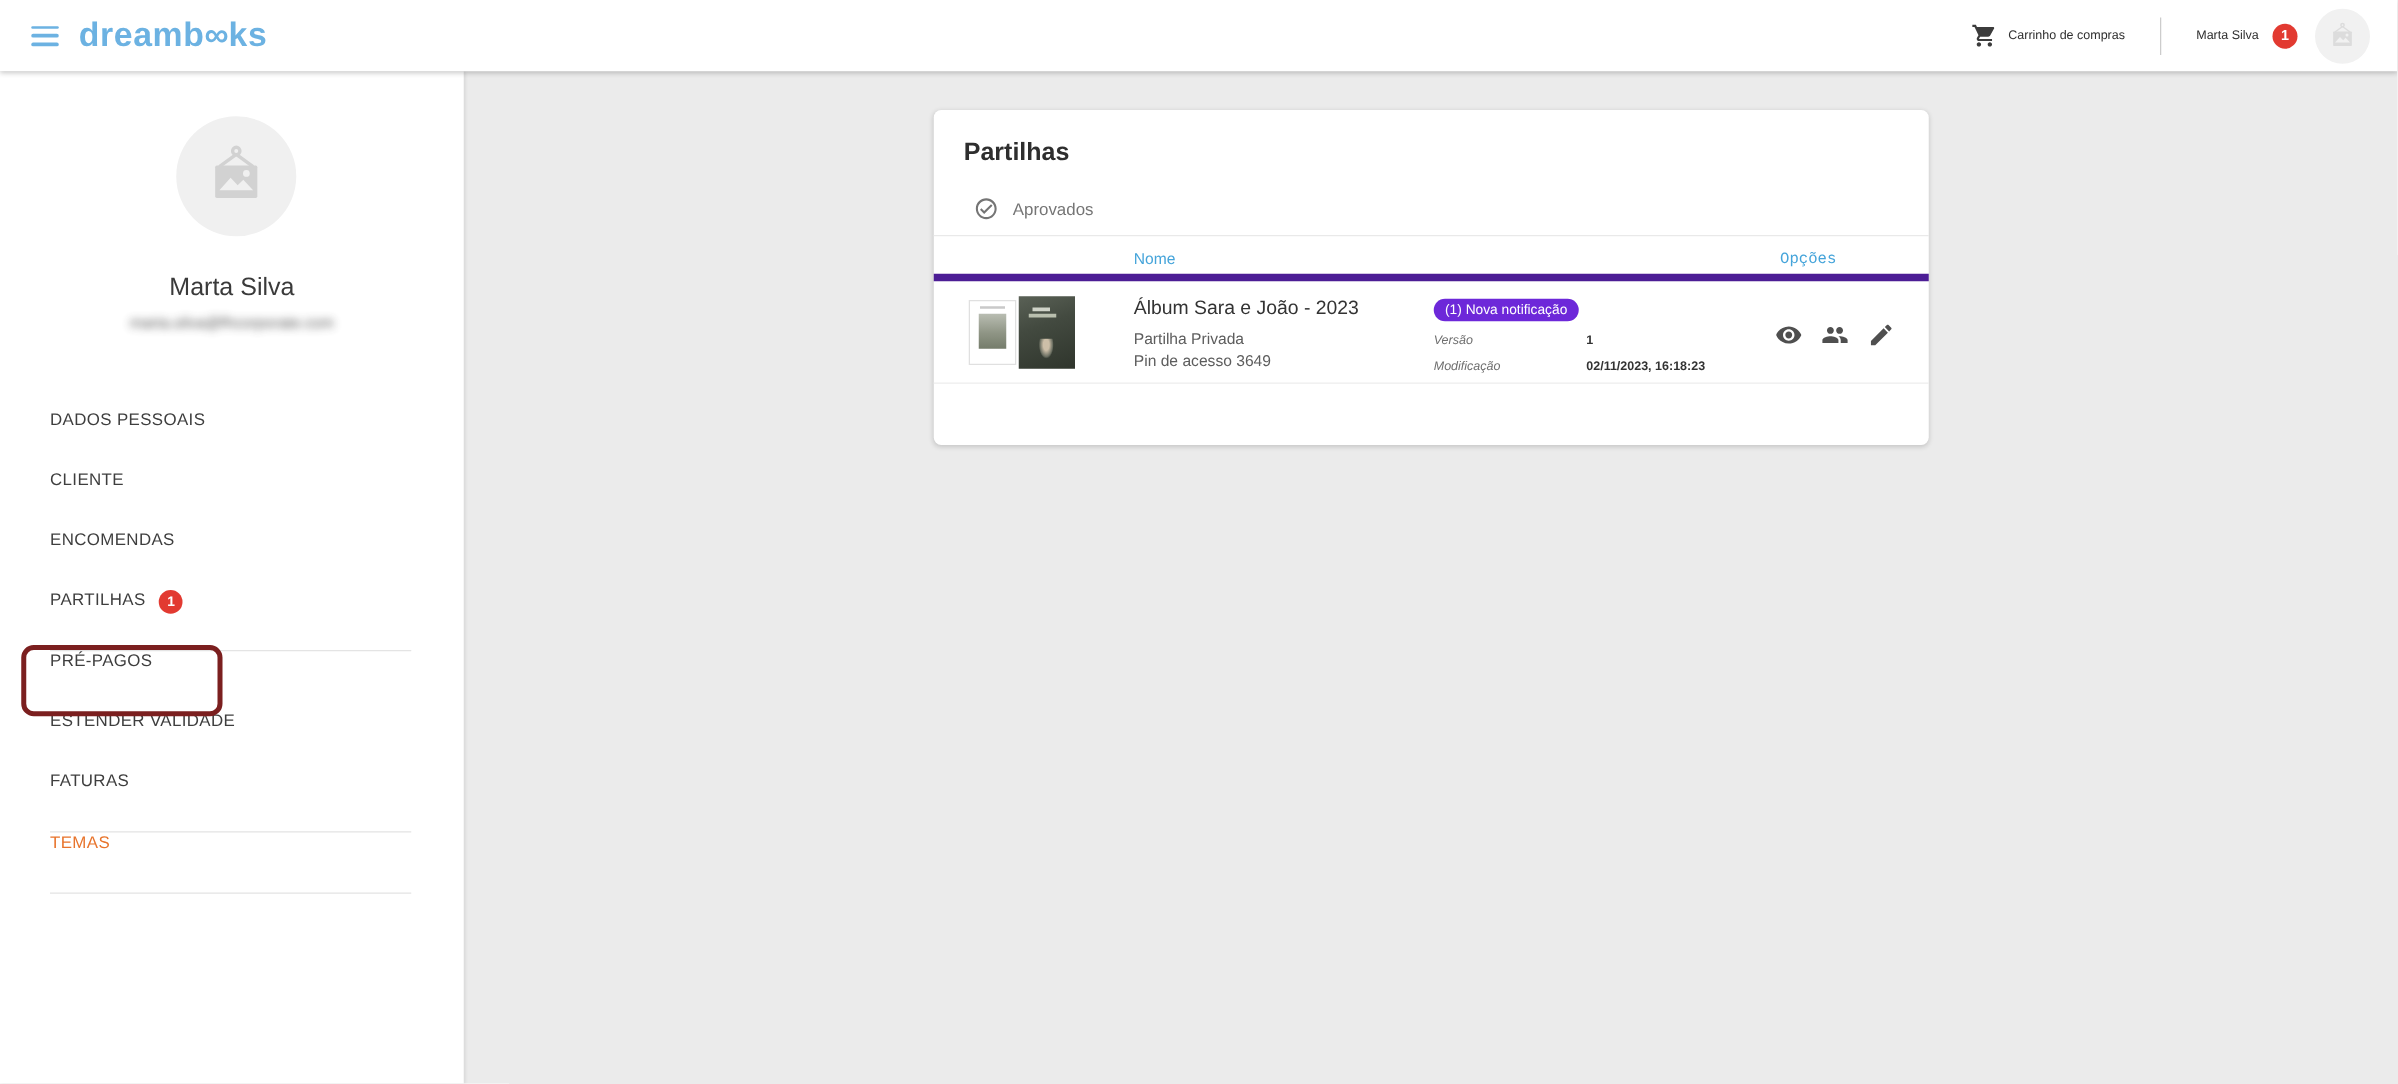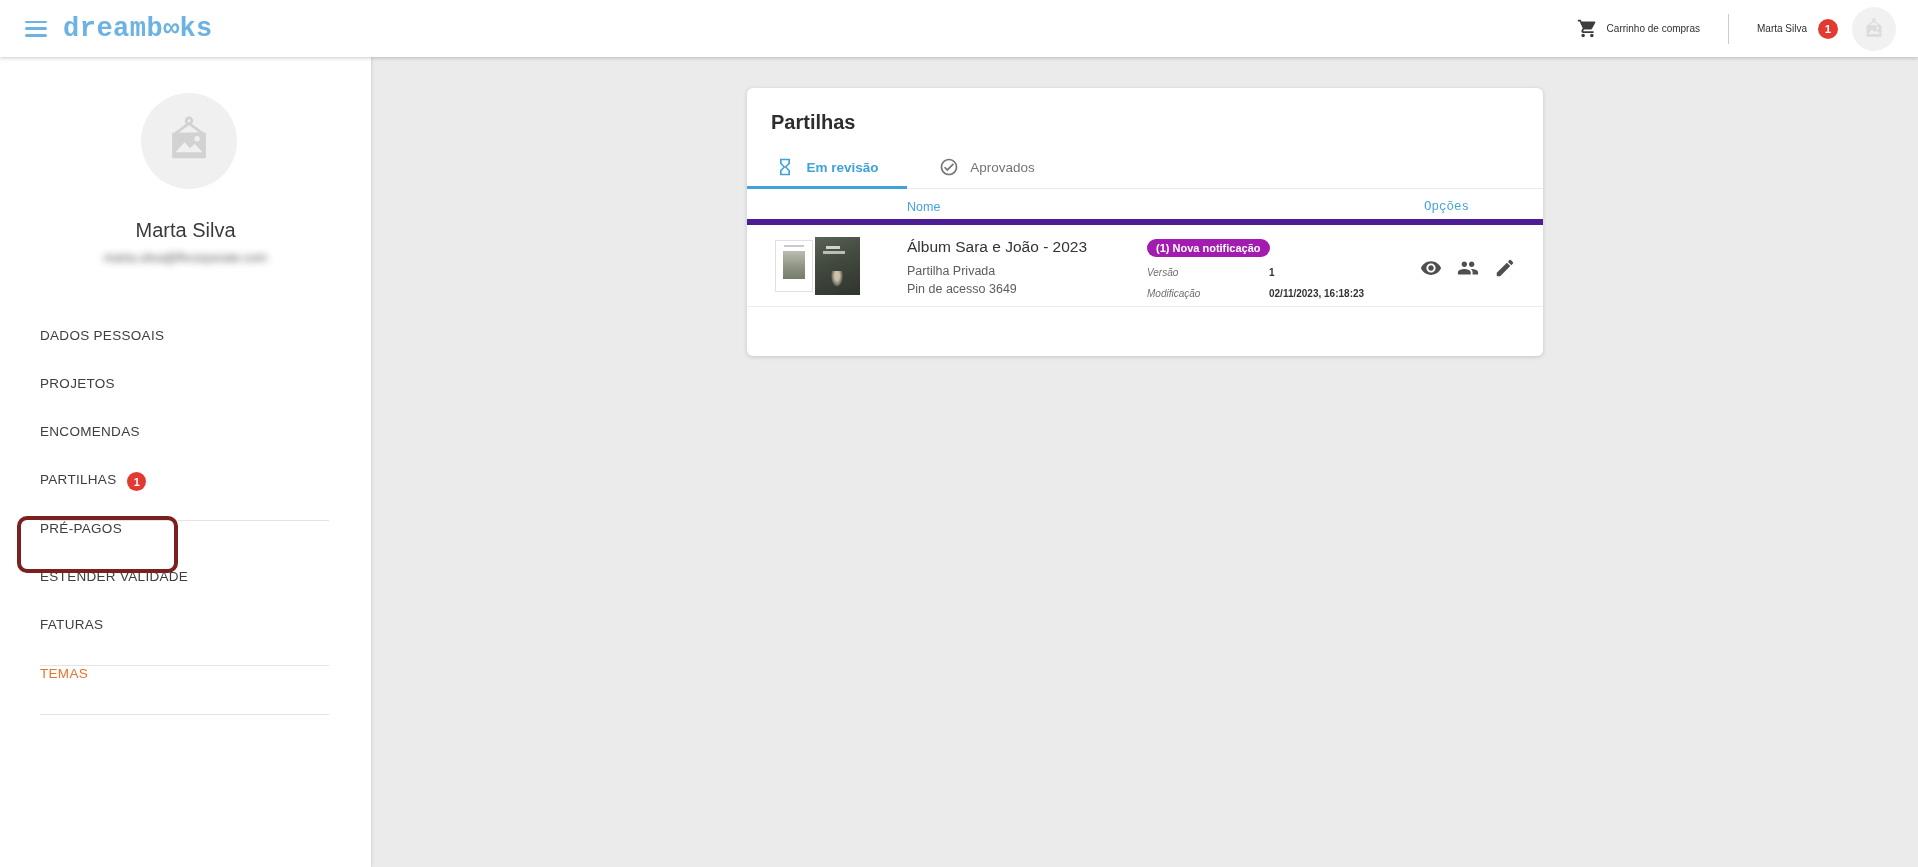--- a/index.html
+++ b/index.html
@@ -5,21 +5,21 @@
   * { margin:0; padding:0; box-sizing:border-box; }
   body { font-family:"Liberation Sans", sans-serif; background:#fff; }
   .app { position:relative; width:1918px; height:867px; background:#ebebeb; overflow:hidden; }
 
   
   .topbar { position:absolute; top:0; left:0; right:0; height:57px; background:#fff;
             box-shadow:0 1px 4px rgba(0,0,0,.22); z-index:30; display:flex; align-items:center; }
   .hamburger { margin-left:25px; width:22px; height:16px; display:flex; flex-direction:column;
                justify-content:space-between; cursor:pointer; }
   .hamburger span { display:block; height:2.6px; border-radius:2px; background:#6cb2e2; }
-  .logo { margin-left:16px; font-size:27px; font-weight:700; color:#6cb2e2; letter-spacing:.5px; cursor:pointer;font-family:Liberation Mono, monospace; }
+  .logo { margin-left:16px; font-size:27px; font-weight:700; color:#6cb2e2; letter-spacing:.5px; cursor:pointer; }
   .logo .inf { font-weight:700; letter-spacing:0; }
   .topbar-right { margin-left:auto; margin-right:22px; display:flex; align-items:center; }
   .cart { display:flex; align-items:center; gap:9px; cursor:pointer; }
   .cart svg { width:21px; height:21px; fill:#3c3c3c; }
   .cart-label, .user-name { font-size:10px; color:#2f2f2f; }
   .vdiv { width:1px; height:30px; background:#ccc; margin:0 28px; }
   .user { display:flex; align-items:center; cursor:pointer; }
   .user-badge { margin-left:11px; min-width:20px; height:20px; border-radius:50%; background:#e23a31;
                 color:#fff; font-size:11.5px; font-weight:700; display:flex; align-items:center; justify-content:center; }
   .avatar-sm { margin-left:14px; width:44px; height:44px; border-radius:50%; background:#f1f1f1;
@@ -71,21 +71,21 @@
   .cover-dark { width:45px; height:58px; margin-left:2px; position:relative;
                 background:linear-gradient(160deg,#5a6156 0%,#434a40 40%,#2f352c 100%); }
   .cover-dark .t1 { position:absolute; left:11px; top:9px; width:14px; height:2.5px; background:#cfd3c8; }
   .cover-dark .t2 { position:absolute; left:8px; top:14px; width:22px; height:2.5px; background:#b9bfae; }
   .cover-dark .couple { position:absolute; left:16px; bottom:8px; width:12px; height:16px;
                         background:radial-gradient(ellipse at 50% 30%,#cdbfa8 0 28%,#6b6f62 60%,transparent 70%); }
   .row-main { position:absolute; left:160px; top:13px; }
   .row-name { font-size:15.5px; color:#333; margin-bottom:6px; }
   .row-sub, .row-pin { font-size:12.5px; color:#5d5d5d; line-height:18px; }
   .row-meta { position:absolute; left:400px; top:13px; }
-  .pill { display:inline-block; background:#a21caf; color:#fff; font-size:11px; font-weight:700;
+  .pill { display:inline-block; background:#6d28d9; color:#fff; font-size:11px; font-weight:400;
           border-radius:9px; padding:3px 9px; margin-bottom:5px; }
   .meta-line { display:flex; font-size:10px; line-height:21px; }
   .meta-label { width:122px; font-style:italic; color:#6f6f6f; }
   .meta-value { color:#333; font-weight:700; }
   .row-actions { position:absolute; right:26px; top:31px; display:flex; gap:13px; }
   .action-btn { width:24px; height:24px; border:none; background:transparent; padding:0; cursor:pointer;
                 display:flex; align-items:center; justify-content:center; }
   .action-btn svg { width:22px; height:22px; fill:#4f4f4f; }
   .card-footer { height:49px; }
 </style>
@@ -137,21 +137,21 @@
       </svg>
     </div>
     <div class="profile-name">Marta Silva</div>
     <div class="profile-email">marta.silva@fhcorporate.com</div>
 
     <nav class="nav">
       <div class="nav-item">
           <span>DADOS PESSOAIS</span>
         </div>
       <div class="nav-item">
-          <span>PROJETOS</span>
+          <span>CLIENTE</span>
         </div>
       <div class="nav-item">
           <span>ENCOMENDAS</span>
         </div>
       <div class="nav-item">
         <span>PARTILHAS</span>
         <span class="nav-badge">1</span>
       </div>
       <div class="nav-divider"></div>
       <div class="nav-item">
@@ -170,26 +170,20 @@
       <div class="nav-divider"></div>
     </nav>
 
     <div class="annotation-box"></div>
   </aside>
 
   <section class="card">
     <h2 class="card-title">Partilhas</h2>
 
     <div class="tabs">
-      <div class="tab active">
-        <svg viewBox="0 0 24 24" fill="#3fa2da">
-            <path d="M6 2v6h.01L6 8.01 10 12l-4 4 .01.01H6V22h12v-5.99h-.01L18 16l-4-4 4-3.99-.01-.01H18V2H6zm10 14.5V20H8v-3.5l4-4 4 4zm-4-5l-4-4V4h8v3.5l-4 4z"></path>
-          </svg>
-        <span class="tab-label">Em revisão</span>
-      </div>
       <div class="tab inactive">
         <svg viewBox="0 0 24 24" fill="#757575">
             <path d="M12 2C6.48 2 2 6.48 2 12s4.48 10 10 10 10-4.48 10-10S17.52 2 12 2zm0 18c-4.41 0-8-3.59-8-8s3.59-8 8-8 8 3.59 8 8-3.59 8-8 8zm4.59-12.42L10 14.17l-2.59-2.58L6 13l4 4 8-8z"></path>
           </svg>
         <span class="tab-label">Aprovados</span>
       </div>
     </div>
 
     <div class="thead">
       <span class="th th-nome">Nome</span>

